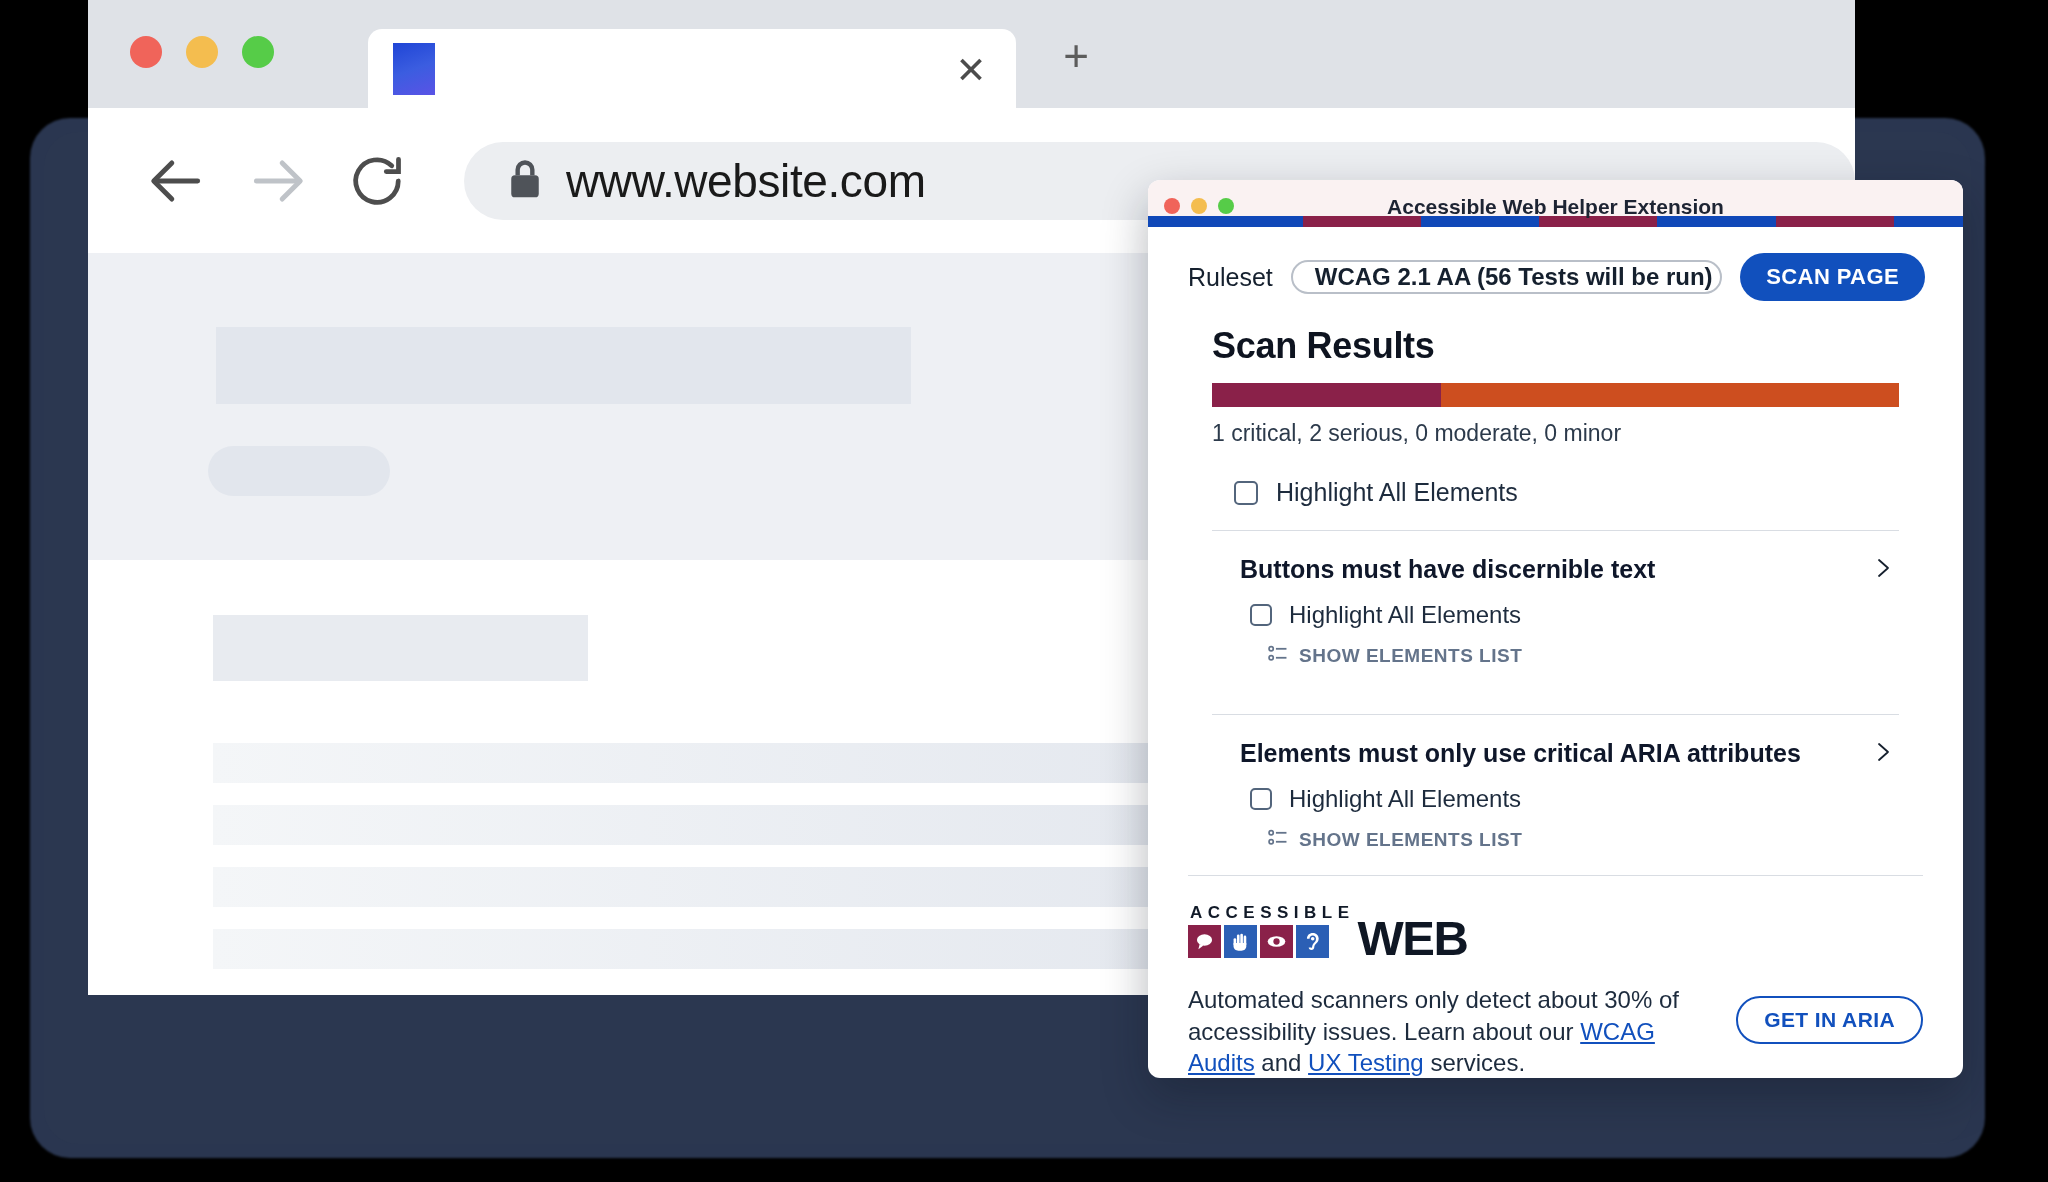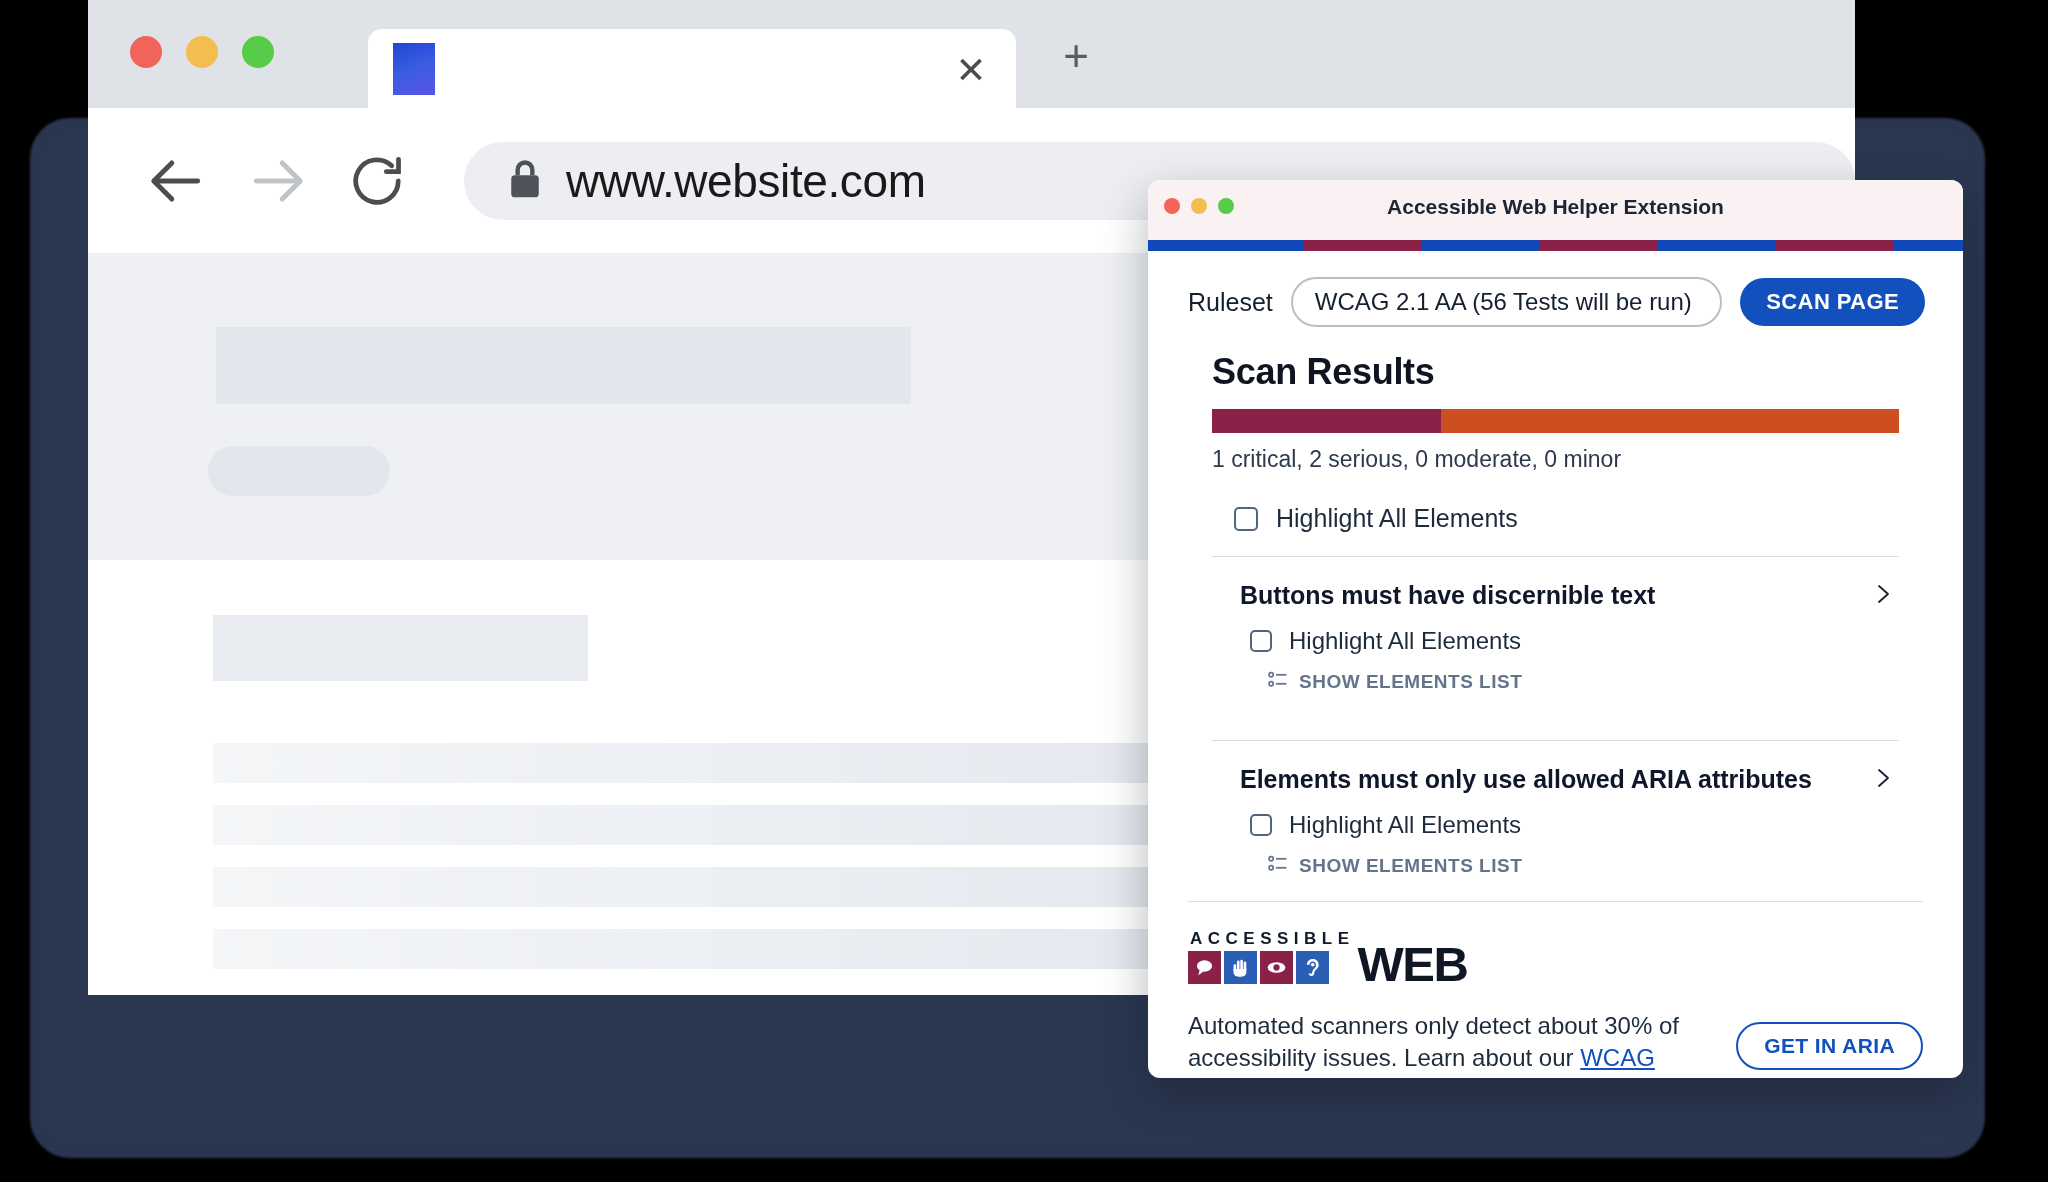--- a/index.html
+++ b/index.html
@@ -151,21 +151,21 @@
     left: 1148px; top: 180px;
     width: 815px; height: 898px;
     background: #ffffff;
     border-radius: 12px;
     box-shadow: 0 18px 46px rgba(10,16,30,.30);
     overflow: hidden;
     display: flex; flex-direction: column;
   }
   .ext-titlebar {
     position: relative;
-    height: 60px;
+    height: 36px;
     background: #faf2f2;
     flex: 0 0 auto;
   }
   .ext-tl {
     position: absolute; left: 16px; top: 18px;
     display: flex; gap: 11px;
   }
   .ext-tl .d { width: 16px; height: 16px; border-radius: 50%; }
   .ext-title {
     position: absolute; left: 0; right: 0; top: 15px;
@@ -182,28 +182,28 @@
 
   .ruleset-row {
     display: flex; align-items: center;
     padding: 26px 38px 24px 40px;
     flex: 0 0 auto;
   }
   .ruleset-label { font-size: 25px; color: #15202e; flex: 0 0 auto; }
   .ruleset-input {
     margin-left: 18px;
     flex: 1 1 auto;
-    height: 50px;
+    height: 34px;
     border: 2px solid #b9bfc8;
     border-radius: 25px;
     background: #fff;
     display: flex; align-items: center;
     padding: 0 22px;
     font-size: 24px; color: #15202e;
-    overflow: hidden; white-space: nowrap;
+    overflow: hidden; white-space: nowrap; font-weight: bold;
   }
   .scan-btn {
     margin-left: 18px;
     flex: 0 0 auto;
     height: 48px;
     padding: 0 26px;
     border: none; border-radius: 24px;
     background: #1150bd;
     color: #fff;
     font-family: "Liberation Sans", sans-serif;
@@ -464,21 +464,21 @@
               </svg>
             </span>
             <span class="show-list-label">SHOW ELEMENTS LIST</span>
           </div>
         </div>
 
         <div class="hr"></div>
 
         <div class="issue">
           <div class="issue-head">
-            <div class="issue-title">Elements must only use allowed ARIA attributes</div>
+            <div class="issue-title">Elements must only use critical ARIA attributes</div>
             <div class="chev">
               <svg width="24" height="24" viewBox="0 0 24 24" fill="none" stroke="#16202e" stroke-width="1.8" stroke-linecap="round" stroke-linejoin="round">
                   <polyline points="9,4 18,12 9,20"></polyline>
                 </svg>
             </div>
           </div>
           <div class="issue-check">
             <div class="cbox"></div>
             <span class="cbox-label">Highlight All Elements</span>
           </div>

